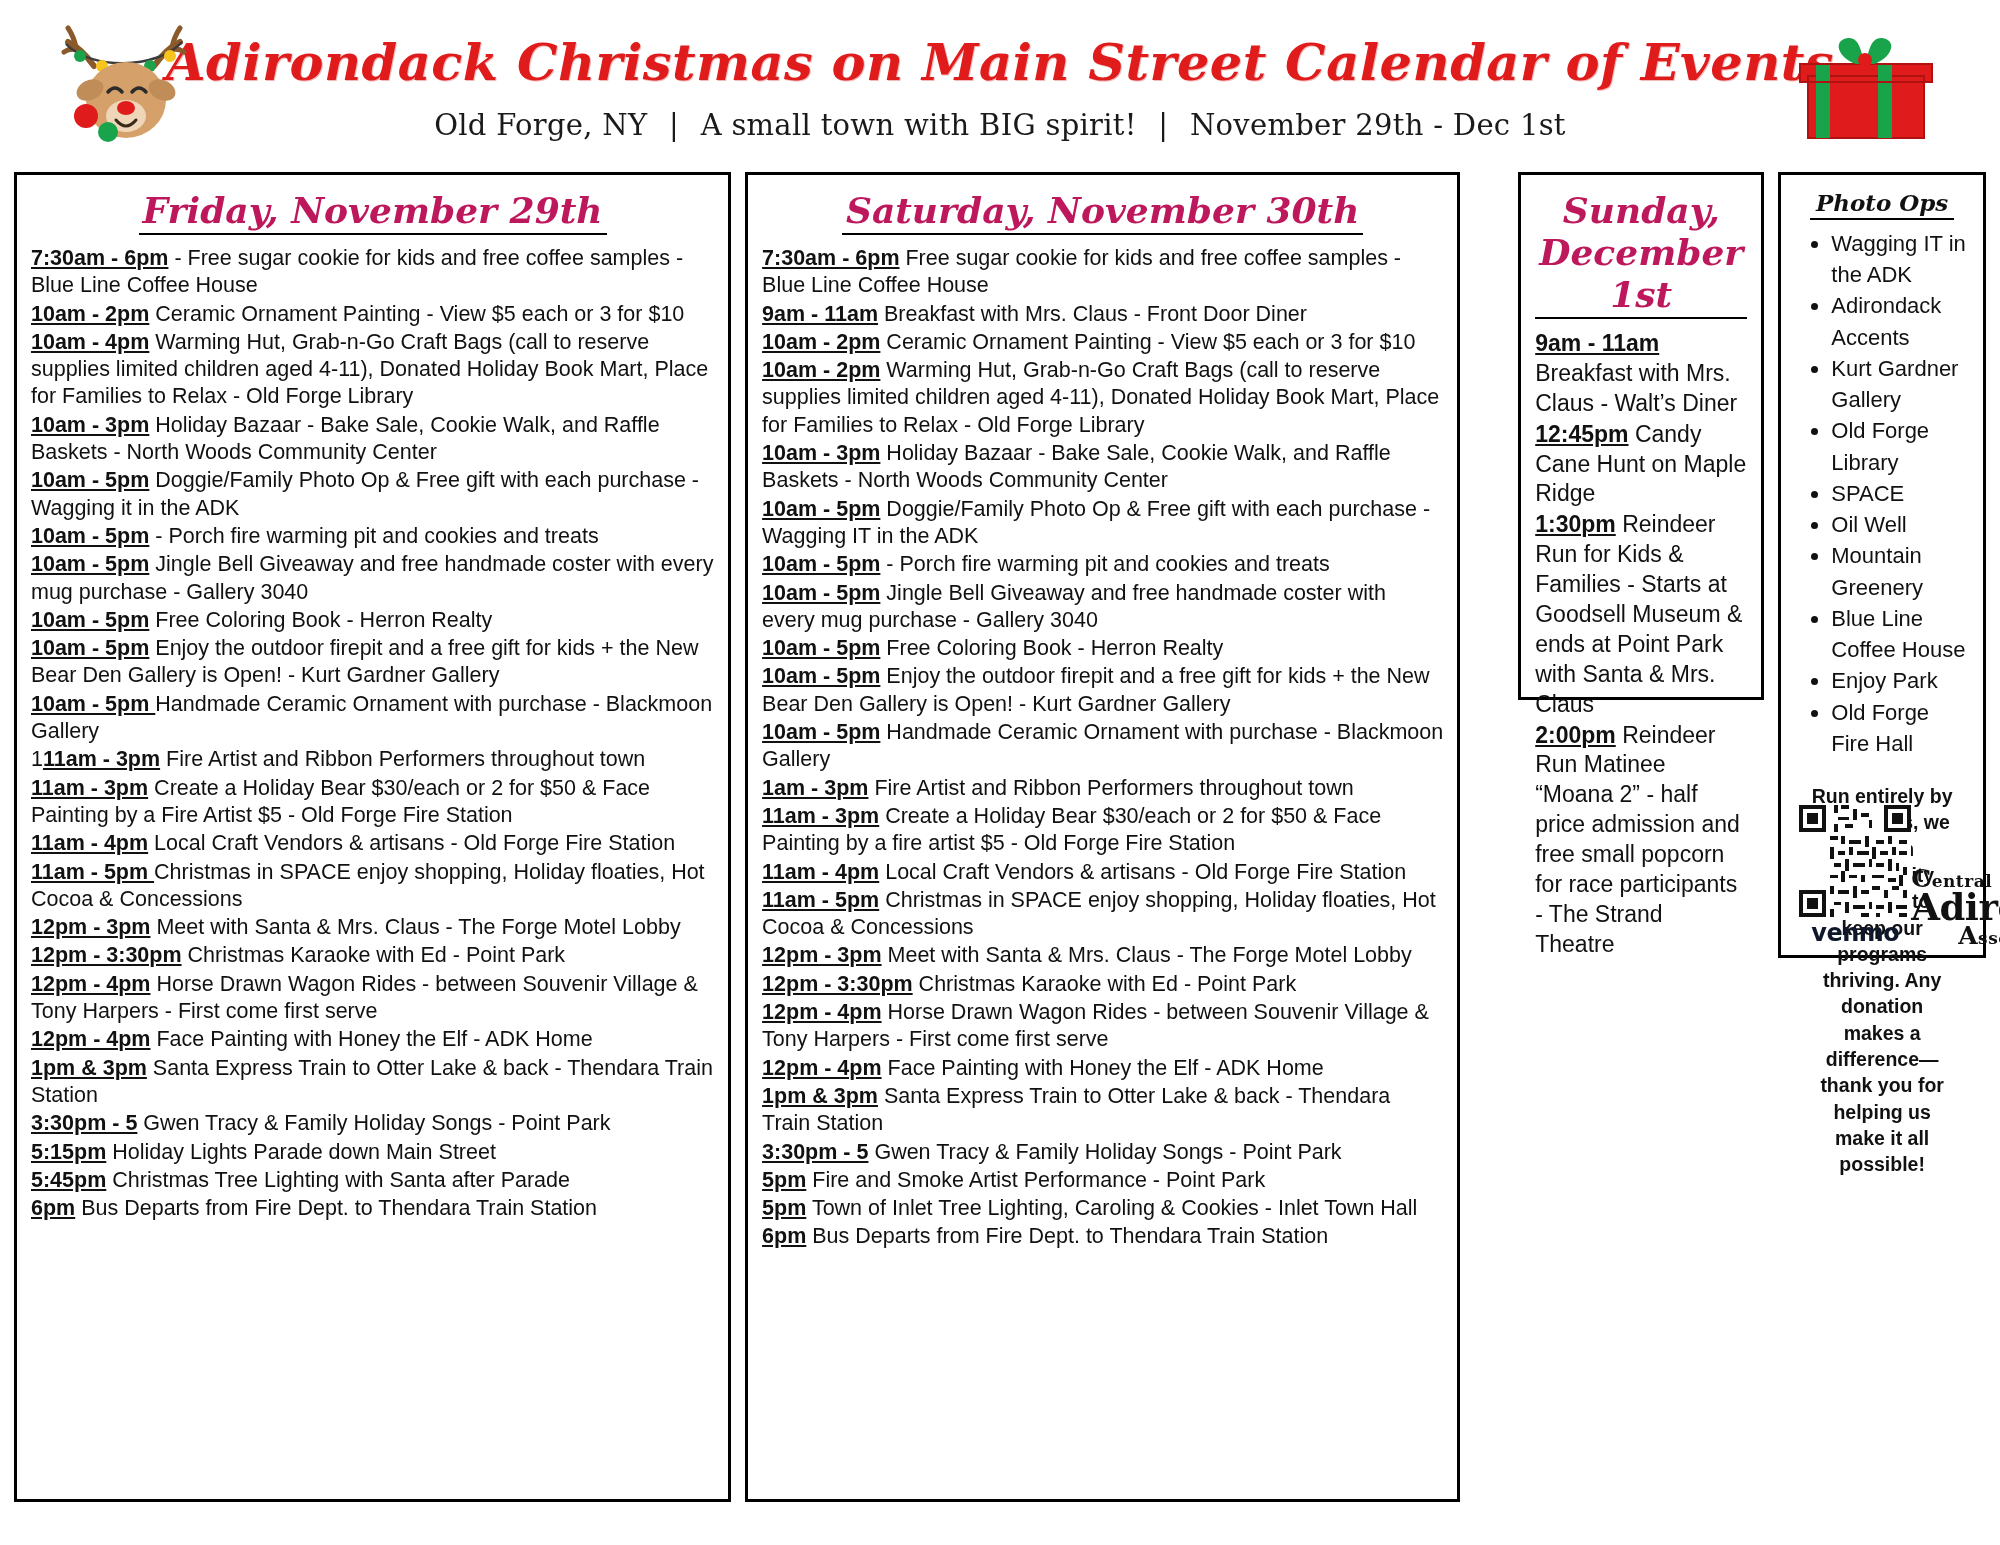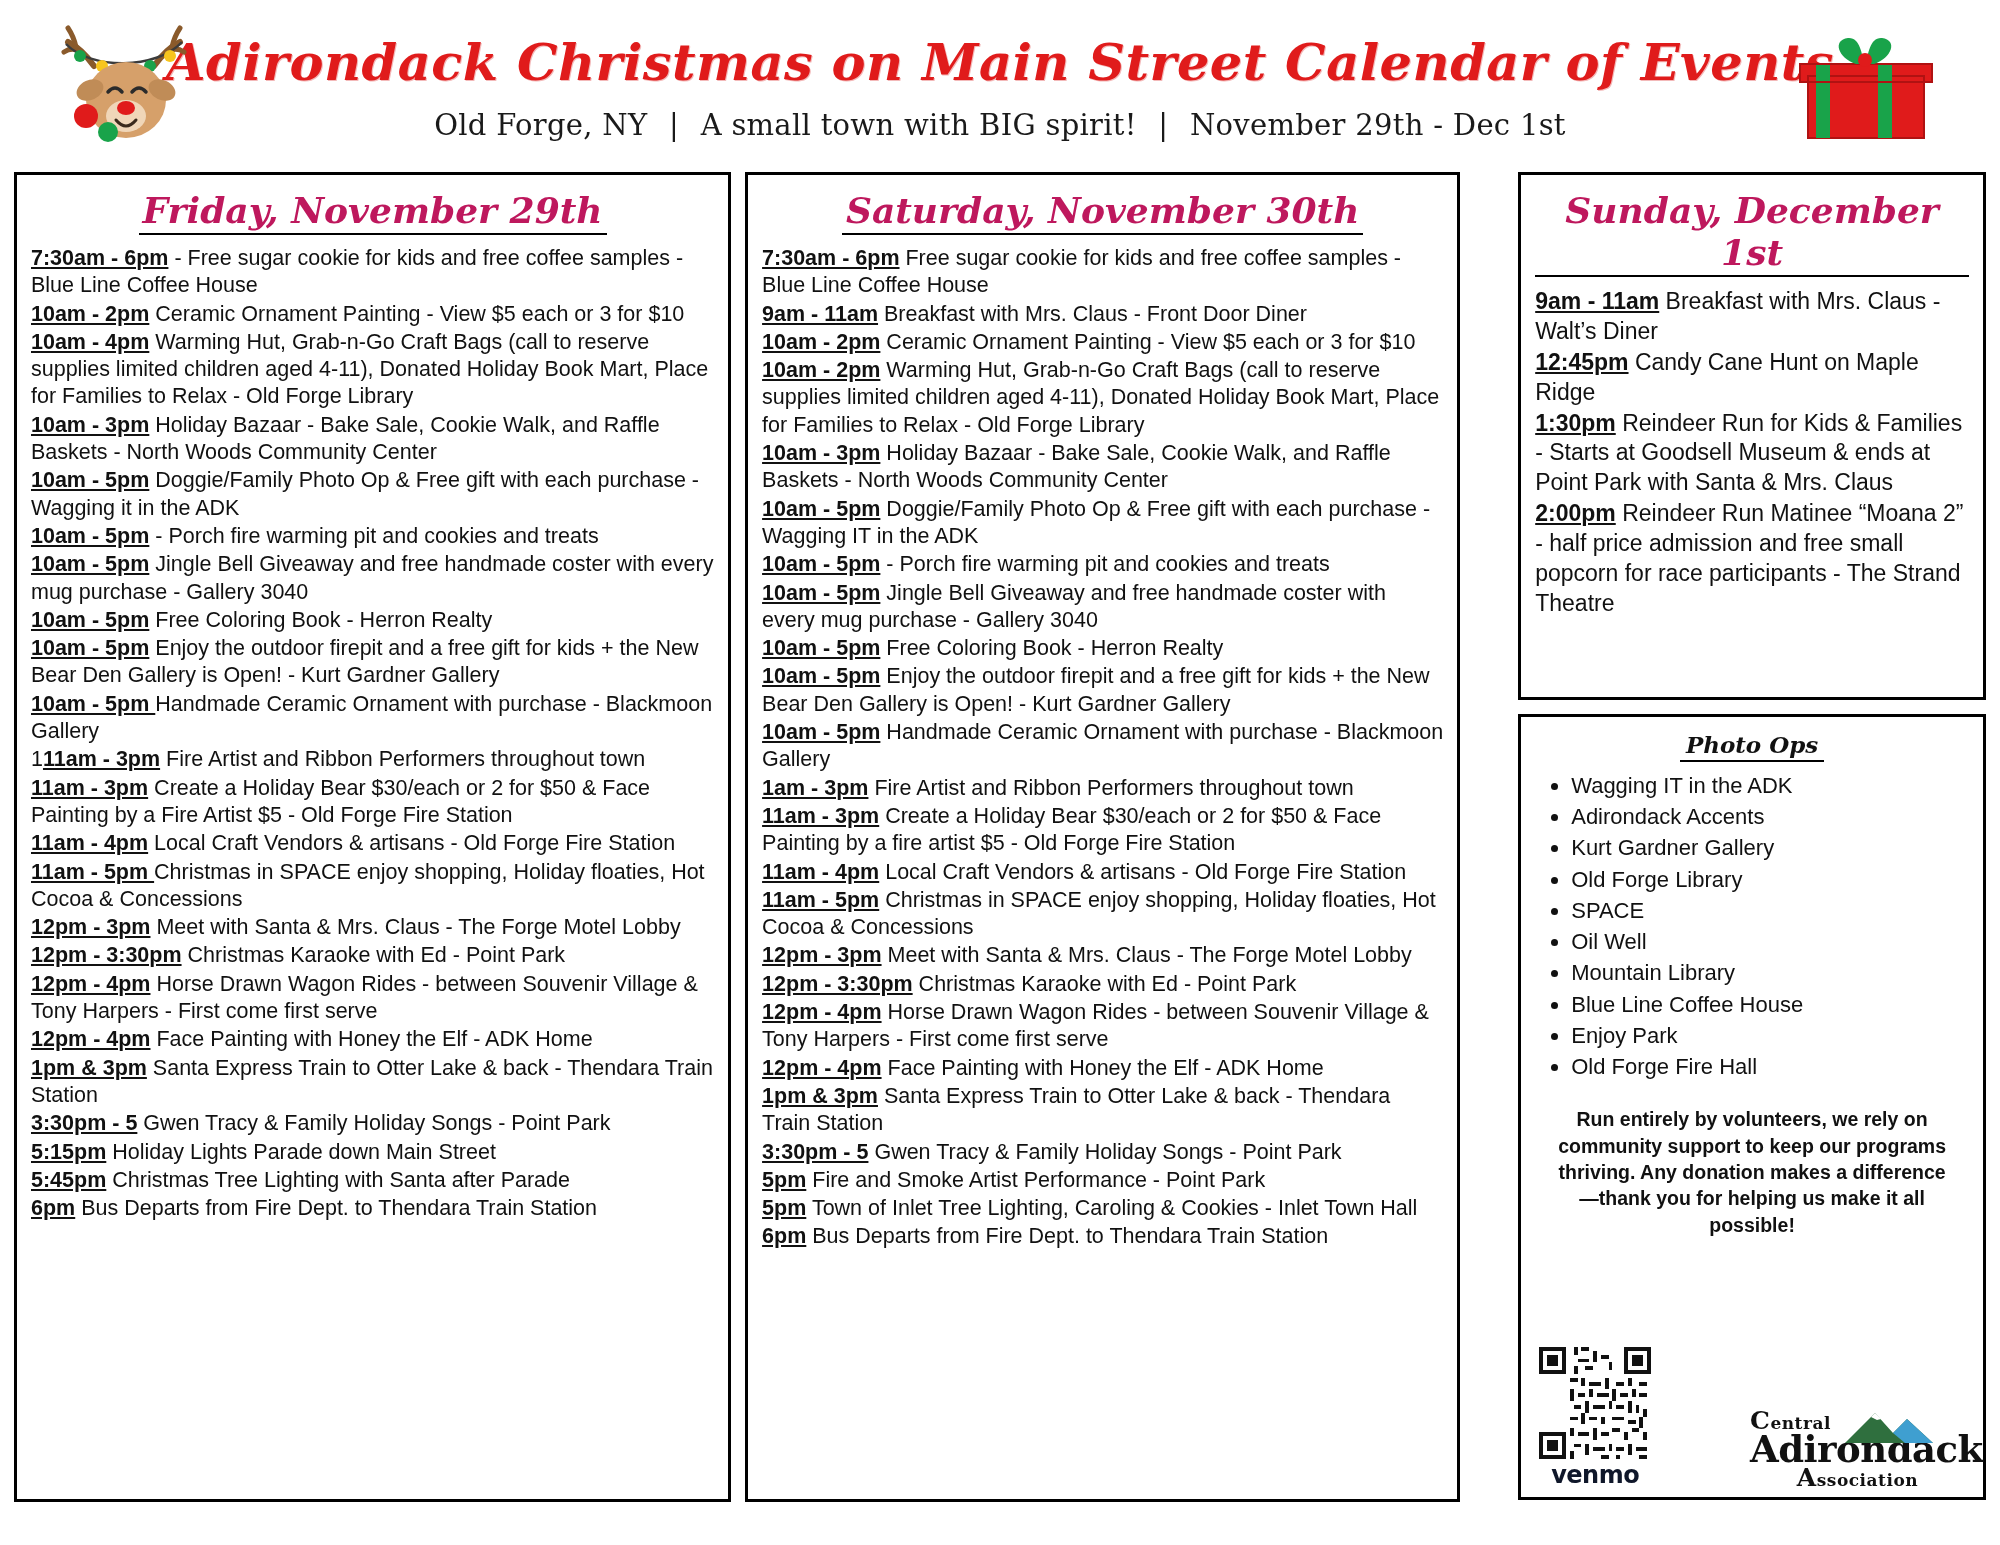--- a/index.html
+++ b/index.html
@@ -76,21 +76,21 @@
     align-items: flex-start;
     height: 1340px;
   }
   .col-box {
     border: 3px solid #000;
     box-sizing: border-box;
     padding: 10px 14px 10px 14px;
   }
   .col-fri { width: 732px; height: 1330px; }
   .col-sat { width: 730px; height: 1330px; }
-  .col-right { width: 478px; display: flex; flex-direction: column; gap: 14px; height: 1330px; margin-left: 44px;}
+  .col-right { width: 478px; display: flex; flex-direction: row; gap: 14px; height: 1330px; margin-left: 44px;}
   .col-sun { height: 528px; }
   .col-photo { height: 786px; position: relative; }
 
   .day-title {
     text-align: center;
     font-family: "DejaVu Serif", serif;
     font-style: italic;
     font-weight: bold;
     font-size: 36px;
     color: #be185d;
@@ -330,21 +330,21 @@
         <div class="day-title-wrap">
           <div class="photo-title">Photo Ops</div>
         </div>
         <ul class="photo-list" id="photo-ops-list">
             <li>Wagging IT in the ADK</li>
             <li>Adirondack Accents</li>
             <li>Kurt Gardner Gallery</li>
             <li>Old Forge Library</li>
             <li>SPACE</li>
             <li>Oil Well</li>
-            <li>Mountain Library</li>
+            <li>Mountain Greenery</li>
             <li>Blue Line Coffee House</li>
             <li>Enjoy Park</li>
             <li>Old Forge Fire Hall</li>
           </ul>
 
         <div class="support-text">Run entirely by volunteers, we rely on community support to keep our programs thriving. Any donation makes a difference—thank you for helping us make it all possible!</div>
 
         <div class="bottom-row">
           <div class="qr-wrap">
             <svg class="qr" viewBox="0 0 29 29" shape-rendering="crispEdges">

